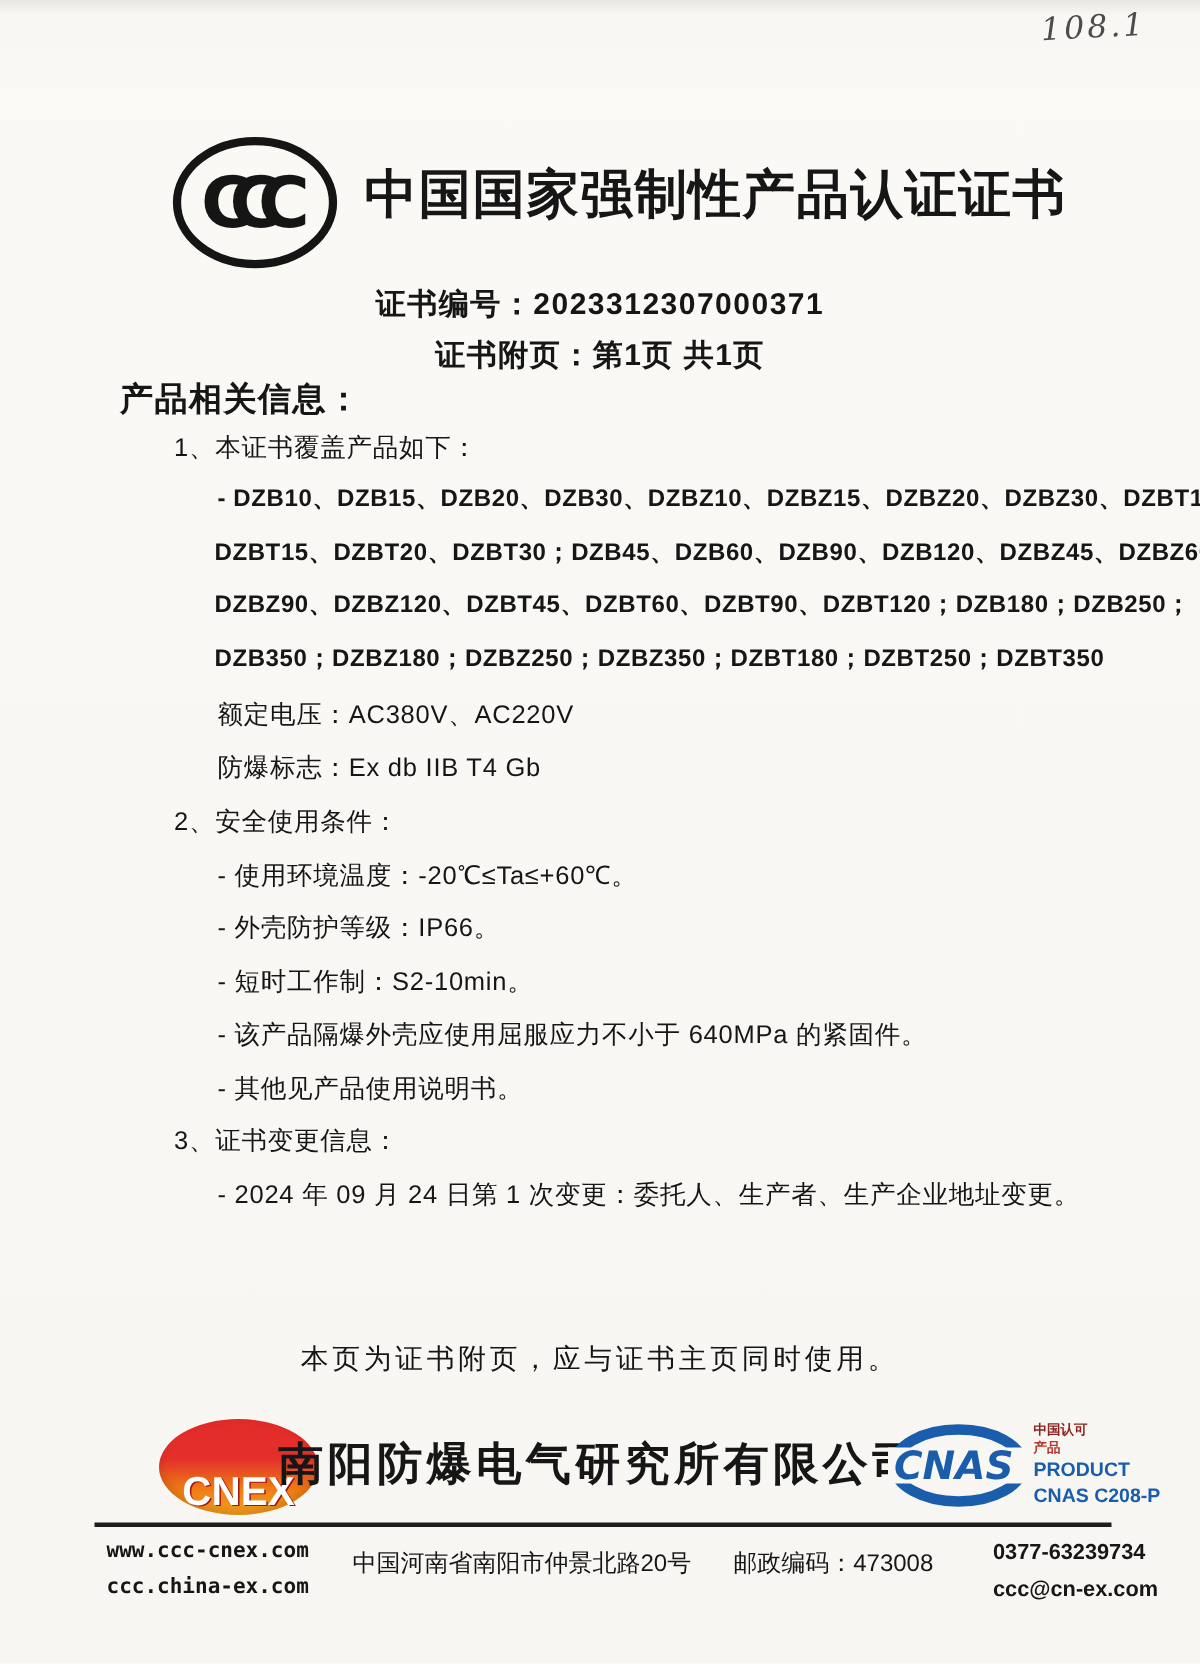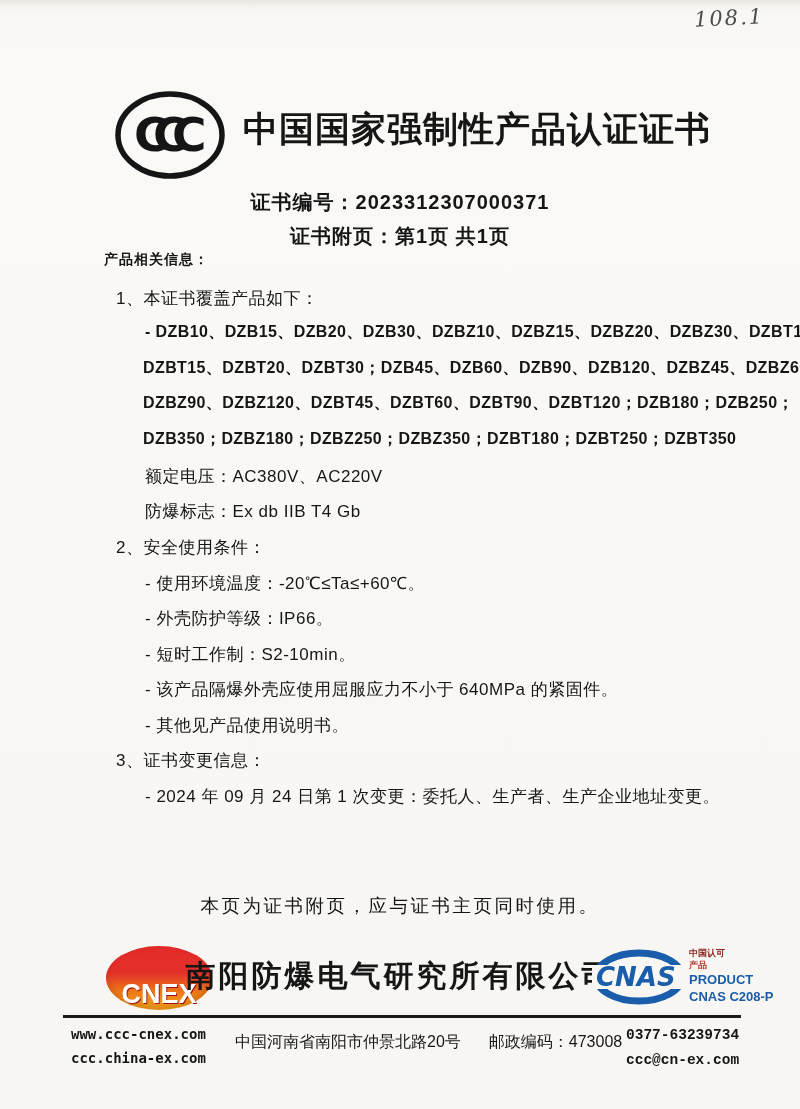--- a/index.html
+++ b/index.html
@@ -31,21 +31,21 @@
   }
   .cert-number{top:189px;}
   .cert-pages{top:223px;}
 
   
   .body{position:absolute;top:251px;left:0;width:100%;}
   .body p{
     margin:0;height:35.6px;font-size:17px;white-space:nowrap;
     font-family:"Liberation Sans",sans-serif;
   }
-  .body p.h{padding-left:104px;font-weight:bold;font-size:14px;letter-spacing:1px;}
+  .body p.h{padding-left:80px;font-weight:bold;font-size:22px;letter-spacing:1px;}
   .body p.n{padding-left:116px;letter-spacing:0.5px;}
   .body p.i{padding-left:145px;letter-spacing:0.5px;}
   .body p.c{padding-left:143px;}
   .body p.m{font-weight:bold;font-size:16px;letter-spacing:0.4px;}
 
   
   .note{
     position:absolute;top:893px;left:0;width:100%;text-align:center;
     font-size:18.5px;letter-spacing:2.5px;font-family:"Liberation Sans",sans-serif;
   }
@@ -78,21 +78,21 @@
   .f-left{
     position:absolute;left:71px;top:1023px;font-family:"DejaVu Sans Mono",monospace;
     font-size:14px;font-weight:bold;line-height:1.7;white-space:nowrap;text-align:right;
   }
   .f-center{
     position:absolute;left:235px;top:1032px;font-size:16px;
     font-family:"Liberation Sans",sans-serif;white-space:nowrap;
   }
   .f-center .gap{display:inline-block;width:28px;}
   .f-right{
-    position:absolute;left:626px;top:1023px;font-family:Liberation Mono, monospace;
+    position:absolute;left:662px;top:1023px;font-family:Liberation Sans, sans-serif;
     font-size:14.5px;font-weight:bold;line-height:1.7;white-space:nowrap;
   }
 </style>
 </head>
 <body>
 
 <div class="page">
 
   <div class="handwritten">108.1</div>
 

